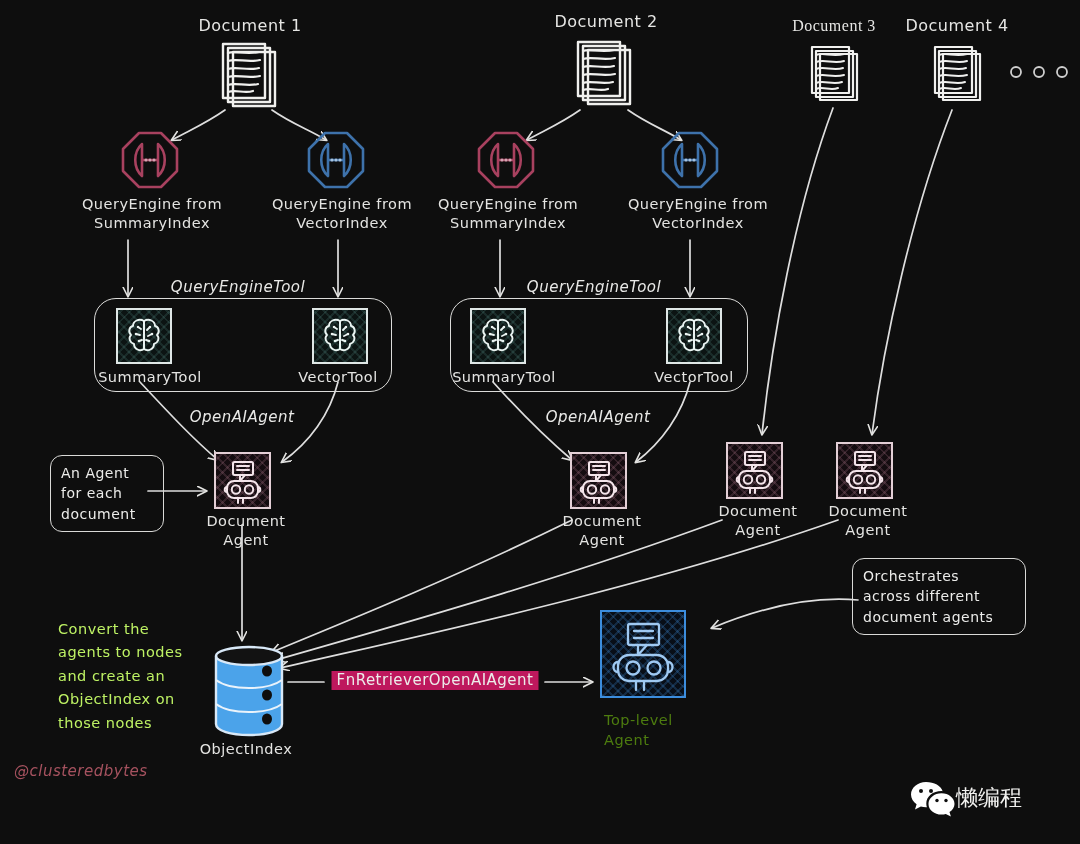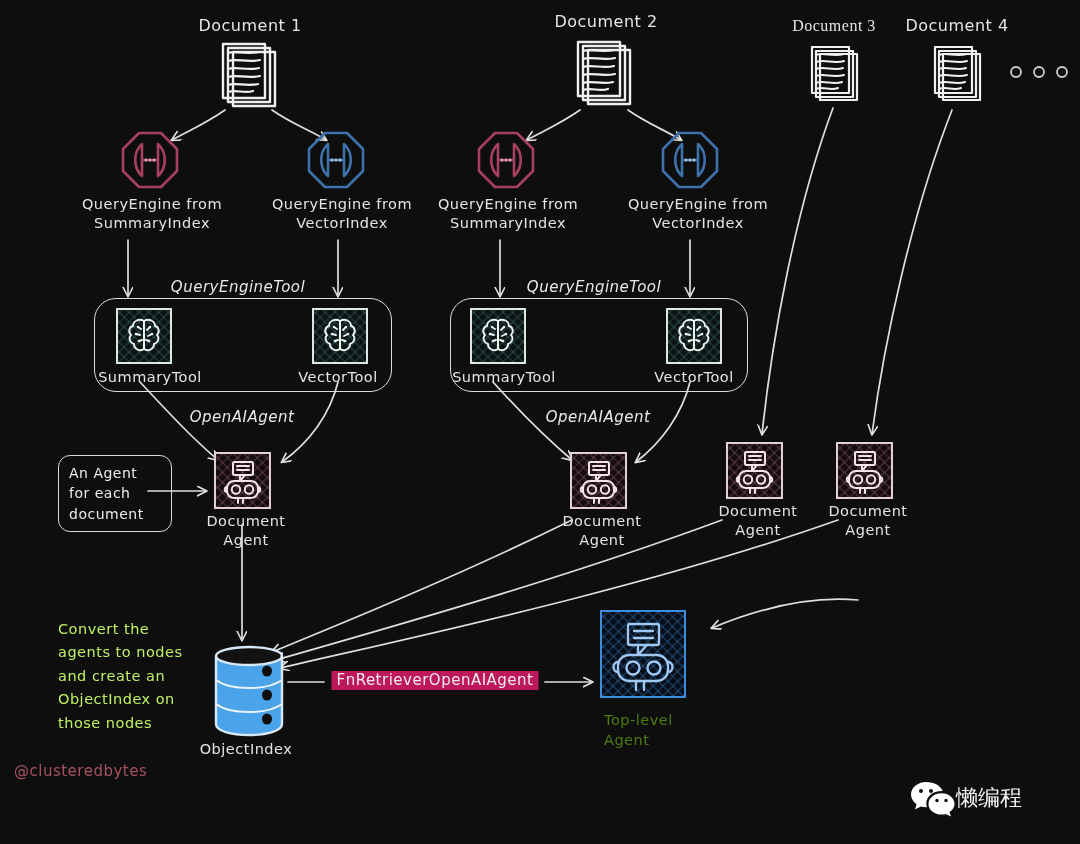--- a/index.html
+++ b/index.html
@@ -348,21 +348,21 @@
           <circle cx="18" cy="24" r="1.3"></circle>
           <circle cx="21" cy="31" r="1.3"></circle>
           <circle cx="32" cy="17" r="1.3"></circle>
           <circle cx="34" cy="24" r="1.3"></circle>
           <circle cx="31" cy="31" r="1.3"></circle>
         </g>
     </svg>
   </div>
   <div class="abs ctr hand node-label" style="left:694px; top:368px;">VectorTool</div>
 
-  <div class="abs callout hand" style="left:50px; top:455px; width:92px;margin-left:8px;">An Agent
+  <div class="abs callout hand" style="left:50px; top:455px; width:92px;">An Agent
 for each
 document</div>
 
   <div class="tile tile-agent" style="left:214px; top:452px; width:57px; height:57px;">
     <svg width="53" height="53" viewBox="0 0 53 53">
       <g fill="none" stroke="#f3e4ea" stroke-width="2" stroke-linejoin="round" stroke-linecap="round">
         <rect x="17" y="8" width="20" height="13" rx="1.5"></rect>
         <path d="M24,21 L24,27 L29,21"></path>
         <rect x="11" y="27" width="31" height="17" rx="7"></rect>
         <circle cx="20" cy="35.5" r="4.2"></circle>
@@ -459,23 +459,26 @@
         <circle cx="52" cy="56" r="6.5"></circle>
         <path d="M16,50 C10,50 10,60 16,60 M66,50 C72,50 72,60 66,60"></path>
         <path d="M34,69 L34,78 M42,69 L42,78"></path>
         <path d="M32,19 L51,19 M32,26 L51,26"></path>
       </g>
     </svg>
   </div>
   <div class="abs hand blue-label" style="left:604px; top:710px; white-space:pre-line; line-height:1.4;">Top-level
 Agent</div>
 
-
-
-  <div class="abs hand watermark" style="left:14px; top:762px;">@clusteredbytes</div>
+  <div class="abs callout hand" style="left:852px; top:558px; width:152px;">Orchestrates
+across different
+document agents</div>
+
+
+  <div class="abs hand watermark" style="left:14px; top:762px;font-style:italic;">@clusteredbytes</div>
 
   <div class="abs" style="left:910px; top:780px; display:flex; align-items:center; ">
     <svg width="46" height="36" viewBox="0 0 46 36">
       <g fill="#ffffff">
         <path d="M16,2 C7.7,2 1,7.6 1,14.5 C1,18.4 3.2,21.9 6.6,24.2 L5,29.6 L10.9,26.6
                  C12.5,27 14.2,27.2 16,27.2 C16.3,27.2 16.6,27.2 16.9,27.2
                  C16.5,26 16.3,24.8 16.3,23.5 C16.3,16.6 23.1,11.1 31.4,11.1
                  C31.8,11.1 32.2,11.1 32.6,11.2 C31.1,5.9 24.2,2 16,2 Z"></path>
         <path d="M31.5,13.2 C24.3,13.2 18.5,18 18.5,23.9 C18.5,29.8 24.3,34.6 31.5,34.6
                  C33,34.6 34.5,34.4 35.8,34 L40.9,36.5 L39.5,32

